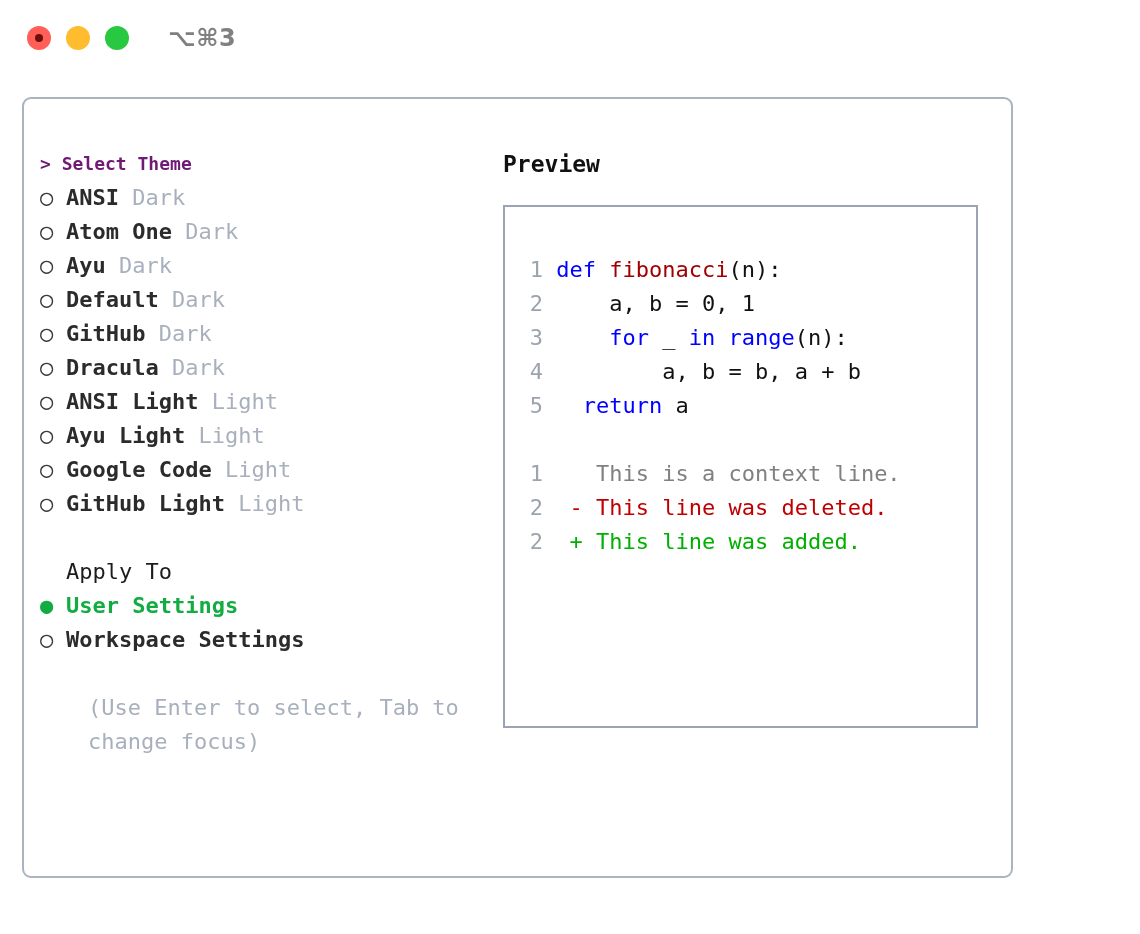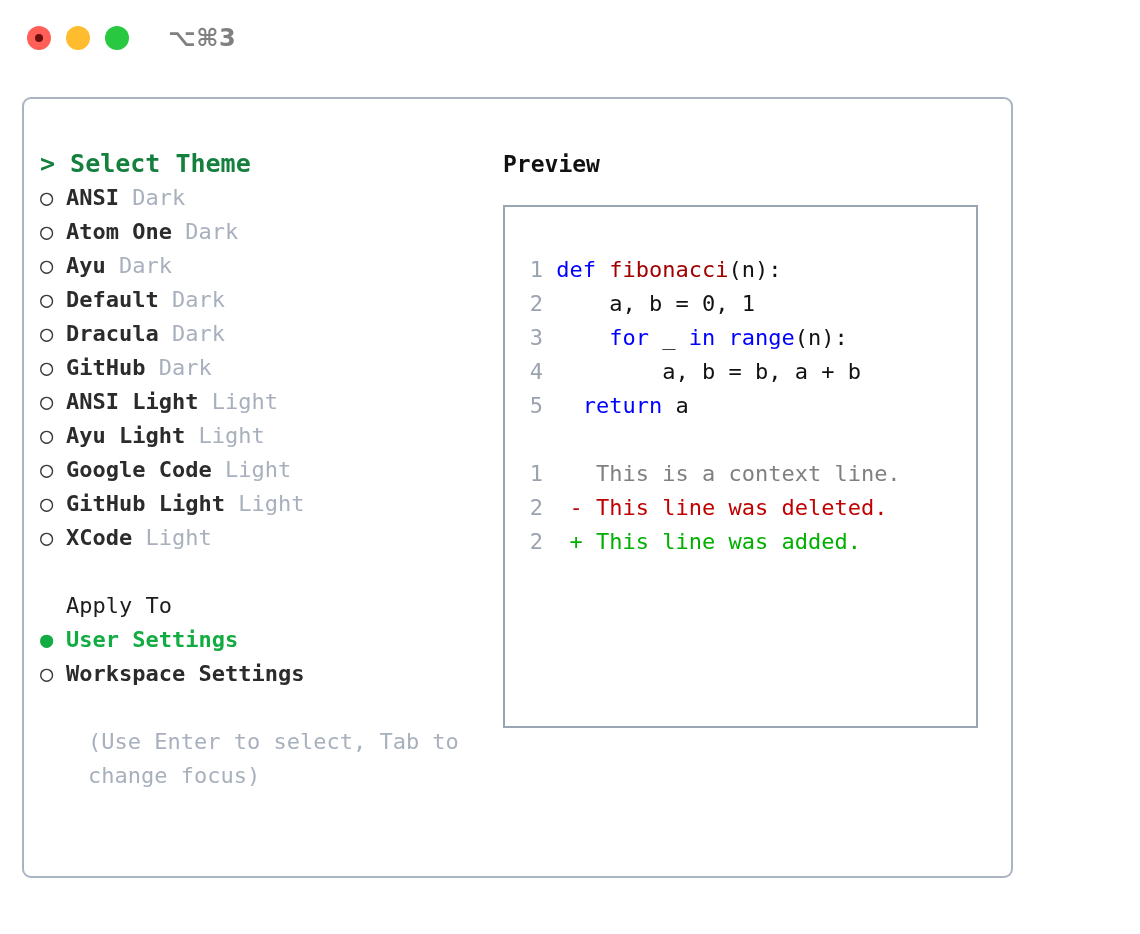--- a/index.html
+++ b/index.html
@@ -88,23 +88,23 @@
   }
 
   
   .left-col {
     position: absolute;
     left: 16px;
     top: 48px;
     width: 460px;
   }
   .list-header {
-    font-size: 25px;
+    font-size: 18px;
     font-weight: bold;
-    color: #15803d;
+    color: #701a75;
     line-height: 34px;
     white-space: pre;
   }
   .row {
     font-size: 22px;
     line-height: 34px;
     color: #3a3a3a;
     white-space: pre;
     display: block;
   }
@@ -196,27 +196,26 @@
   <div class="panel">
     <div class="columns">
 
       <div class="left-col">
         <div class="list-header">&gt; Select Theme</div>
         <div id="theme-list">
             <div class="row"><span class="marker">○</span><span class="name">ANSI </span><span class="kind">Dark</span></div>
             <div class="row"><span class="marker">○</span><span class="name">Atom One </span><span class="kind">Dark</span></div>
             <div class="row"><span class="marker">○</span><span class="name">Ayu </span><span class="kind">Dark</span></div>
             <div class="row"><span class="marker">○</span><span class="name">Default </span><span class="kind">Dark</span></div>
+            <div class="row"><span class="marker">○</span><span class="name">GitHub </span><span class="kind">Dark</span></div>
             <div class="row"><span class="marker">○</span><span class="name">Dracula </span><span class="kind">Dark</span></div>
-            <div class="row"><span class="marker">○</span><span class="name">GitHub </span><span class="kind">Dark</span></div>
             <div class="row"><span class="marker">○</span><span class="name">ANSI Light </span><span class="kind">Light</span></div>
             <div class="row"><span class="marker">○</span><span class="name">Ayu Light </span><span class="kind">Light</span></div>
             <div class="row"><span class="marker">○</span><span class="name">Google Code </span><span class="kind">Light</span></div>
             <div class="row"><span class="marker">○</span><span class="name">GitHub Light </span><span class="kind">Light</span></div>
-            <div class="row"><span class="marker">○</span><span class="name">XCode </span><span class="kind">Light</span></div>
           </div>
 
         <div class="section-gap"></div>
         <div class="section-label">Apply To</div>
         <div id="apply-list">
             <div class="row selected"><span class="marker">●</span><span class="name">User Settings</span></div>
             <div class="row"><span class="marker">○</span><span class="name">Workspace Settings</span></div>
           </div>
 
         <div class="hint">(Use Enter to select, Tab to change focus)</div>

